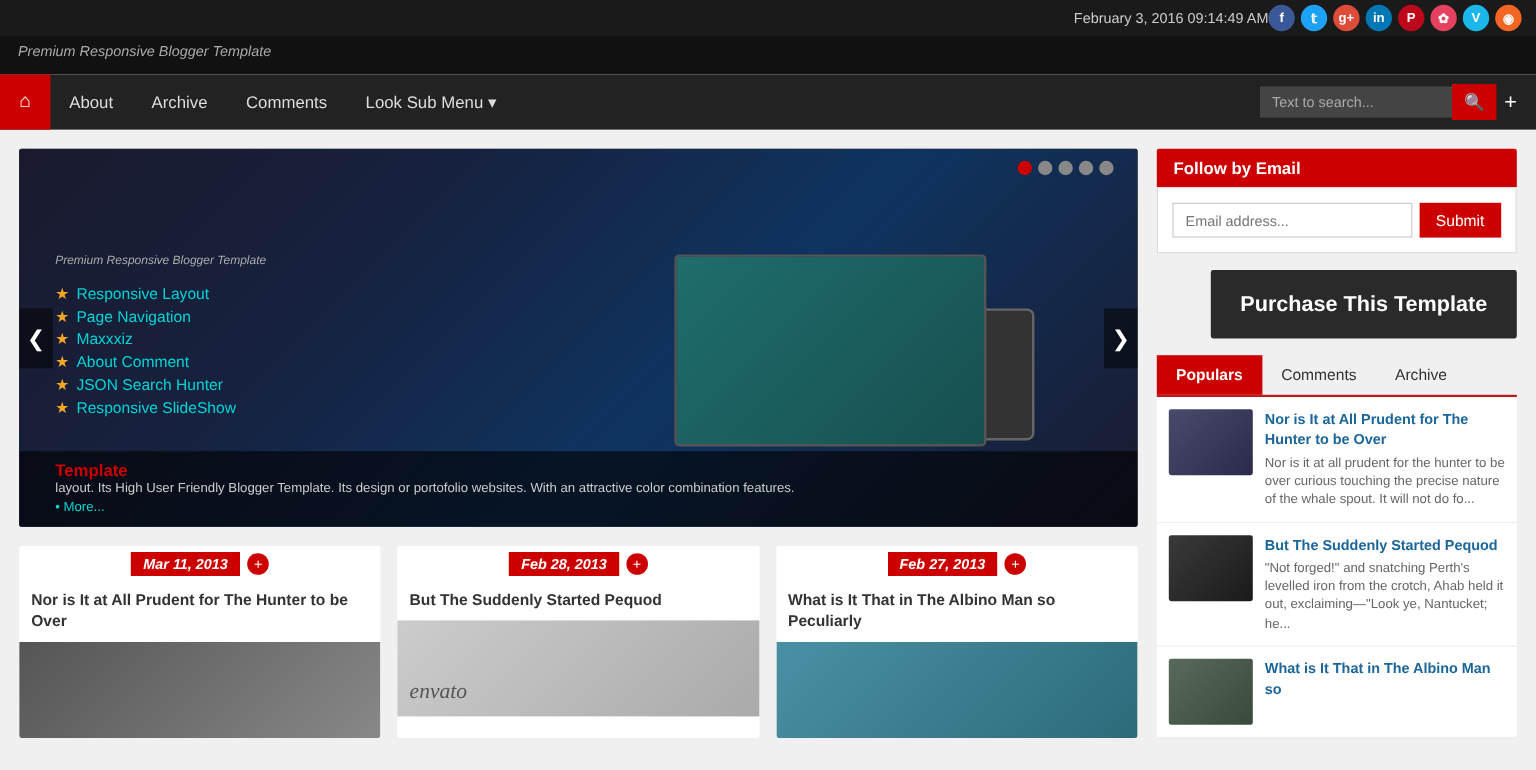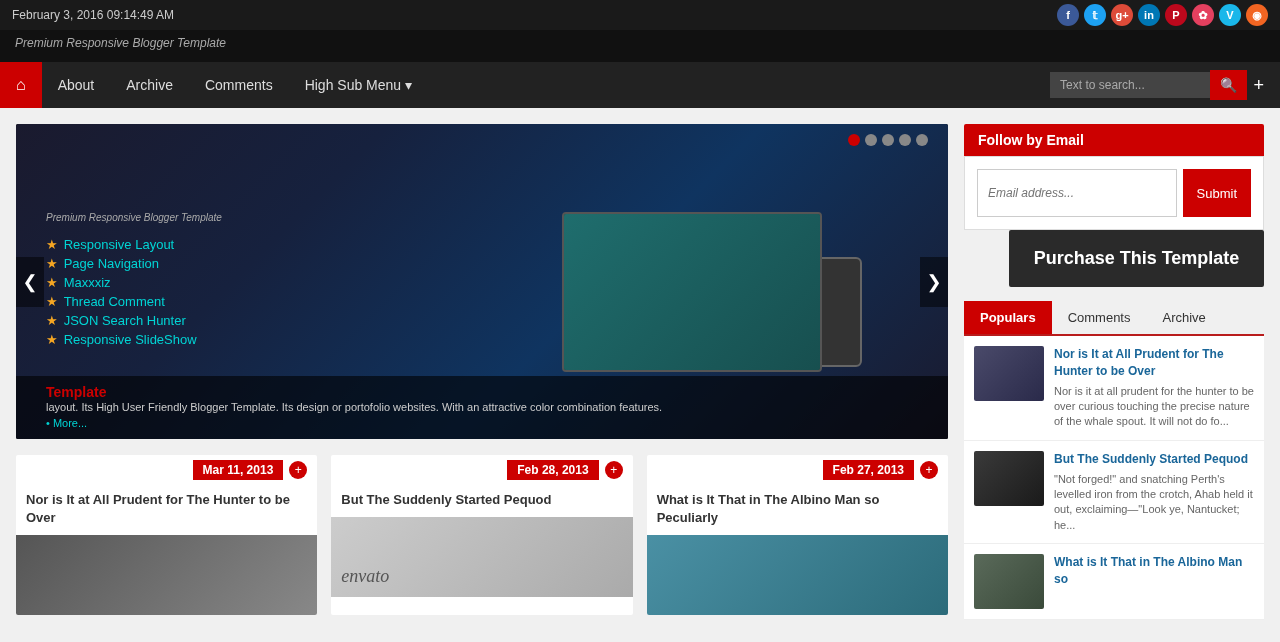--- a/index.html
+++ b/index.html
@@ -5,21 +5,21 @@
     * { margin: 0; padding: 0; box-sizing: border-box; }
     body { font-family: Arial, sans-serif; background: #f0f0f0; font-size: 13px; color: #333; width: 1280px; overflow-x: hidden; }
 
     
     #topbar {
       background: #1a1a1a;
       color: #ccc;
       font-size: 12px;
       padding: 4px 12px;
       display: flex;
-      justify-content: space-between;
+      justify-content: flex-end;
       align-items: center;
     }
     #topbar .social-icons {
       display: flex;
       gap: 5px;
     }
     .social-icon {
       width: 22px; height: 22px; border-radius: 50%;
       display: inline-flex; align-items: center; justify-content: center;
       font-size: 11px; font-weight: bold; color: white; cursor: pointer;
@@ -262,24 +262,25 @@
     }
     .post-card {
       flex: 1;
       background: white;
       border-radius: 2px;
       overflow: hidden;
     }
     .post-date-bar {
       display: flex;
       align-items: center;
-      justify-content: flex-end;
+      justify-content: center;
       gap: 6px;
       padding: 5px 10px;
       margin-bottom: 6px;
+      font-style: italic;
     }
     .post-date-badge {
       background: #cc0000;
       color: white;
       padding: 3px 10px;
       font-size: 12px;
       font-weight: bold;
     }
     .post-date-plus {
       background: #cc0000;
@@ -322,46 +323,46 @@
     .post-thumb-3 {
       background: linear-gradient(135deg, #4a90a4 0%, #2c6b7a 100%);
     }
 
     
     #sidebar {
       width: 300px;
       flex-shrink: 0;
     }
     .sidebar-section {
+      margin-bottom: 14px;
     }
     .sidebar-header {
       background: #cc0000;
       color: white;
       padding: 8px 14px;
       font-size: 14px;
       font-weight: bold;
       border-radius: 2px 2px 0 0;
     }
     .follow-box {
       background: white;
       padding: 12px;
       border: 1px solid #ddd;
     }
     .follow-input-row {
       display: flex;
       gap: 6px;
     }
     .follow-input {
       flex: 1;
-      padding: 16px 10px;
+      padding: 6px 10px;
       border: 1px solid #ccc;
       font-size: 12px;
       color: #aaa;
       outline: none;
-      font-style: italic;
     }
     .follow-submit {
       background: #cc0000;
       color: white;
       border: none;
       padding: 7px 14px;
       font-size: 13px;
       font-weight: normal;
       cursor: pointer;
     }
@@ -456,21 +457,21 @@
     <div id="logo-subtitle">Premium Responsive Blogger Template</div>
   </div>
 </div>
 
 <div id="navbar">
   <div class="nav-home">⌂</div>
   <div class="nav-item">About</div>
   <div class="nav-item">Archive</div>
   <div class="nav-item">Comments</div>
   <div class="nav-item">
-    <span>High Sub Menu</span> <span>▾</span>
+    <span>Look Sub Menu</span> <span>▾</span>
   </div>
   <div class="nav-search">
     <input type="text" class="nav-search-input" placeholder="Text to search..." style="">
     <button class="nav-search-btn">🔍</button>
     <span class="plus-btn">+</span>
   </div>
 </div>
 
 <div id="main">
 
@@ -487,21 +488,21 @@
           <div class="slider-feature">
             <span class="star">★</span>
             <a class="feature-link">Page Navigation</a>
           </div>
           <div class="slider-feature">
             <span class="star">★</span>
             <a class="feature-link">Maxxxiz</a>
           </div>
           <div class="slider-feature">
             <span class="star">★</span>
-            <a class="feature-link">Thread Comment</a>
+            <a class="feature-link">About Comment</a>
           </div>
           <div class="slider-feature">
             <span class="star">★</span>
             <a class="feature-link">JSON Search Hunter</a>
           </div>
           <div class="slider-feature">
             <span class="star">★</span>
             <a class="feature-link">Responsive SlideShow</a>
           </div>
         </div>

